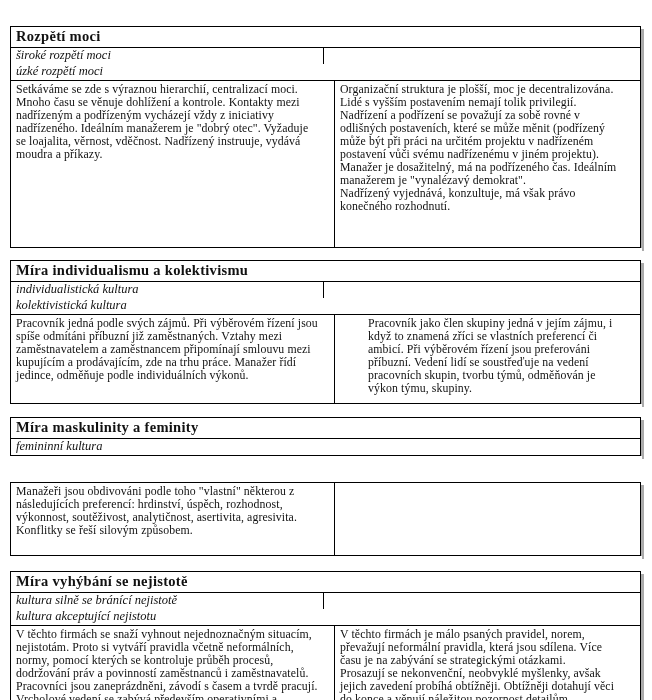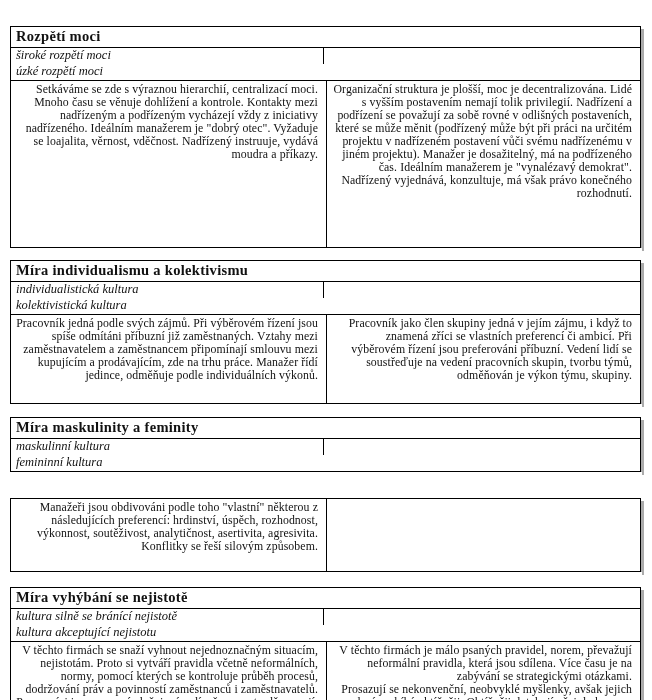--- a/index.html
+++ b/index.html
@@ -26,30 +26,29 @@
     padding:1px 5px 2px 5px;
     border-bottom:1.5px solid #000;
     letter-spacing:0.3px;
   }
   .hdr-row{display:flex;border-bottom:1px solid #000;font-style:italic;font-size:12.5px;flex-direction:column;}
   .hdr-row .cell{line-height:15px;padding:0 5px 1px 5px;}
   .body-row{display:flex;align-items:stretch;}
   .body-row .cell{
     font-size:11.8px;
     line-height:13px;
-    padding:2px 8px 3px 5px;
+    padding:2px 16px 3px 5px;
     letter-spacing:0.1px;
-    text-align:right;
   }
   .cell-l{width:302px;border-right:1px solid #000;flex:none;}
   .cell-r{flex:1;min-width:0;}
   .cell p{margin:0;}
   .gap{width:632px;background:#fff;}
   .g12{height:12px;} .g13{height:13px;} .g26{height:26px;} .g15{height:15px;}
-  .h166{min-height:166px;} .h88{min-height:88px;} .h72{min-height:72px;} .h130{min-height:130px;}
+  .h166{min-height:166px;} .h88{min-height:88px;gap:28px;} .h72{min-height:72px;} .h130{min-height:130px;}
 </style>
 </head>
 <body>
 
 <div class="page">
 
   <div class="tbl">
     <div class="title-row">Rozpětí moci</div>
     <div class="hdr-row">
       <div class="cell cell-l">široké rozpětí moci</div>
@@ -82,21 +81,20 @@
         <p>Pracovník jako člen skupiny jedná v jejím zájmu, i když to znamená zříci se vlastních preferencí či ambicí. Při výběrovém řízení jsou preferováni příbuzní. Vedení lidí se soustřeďuje na vedení pracovních skupin, tvorbu týmů, odměňován je výkon týmu, skupiny.</p>
       </div>
     </div>
   </div>
 
   <div class="gap g13"></div>
 
   <div class="tbl">
     <div class="title-row">Míra maskulinity a feminity</div>
     <div class="hdr-row" style="border-bottom:none;">
-      <div class="cell cell-l">maskulinní kultura</div>
       <div class="cell cell-r">femininní kultura</div>
     </div>
   </div>
 
   <div class="gap g26"></div>
 
   <div class="tbl">
     <div class="body-row h72">
       <div class="cell cell-l">
         <p>Manažeři jsou obdivováni podle toho "vlastní" některou z následujících preferencí: hrdinství, úspěch, rozhodnost, výkonnost, soutěživost, analytičnost, asertivita, agresivita. Konflitky se řeší silovým způsobem.</p>

